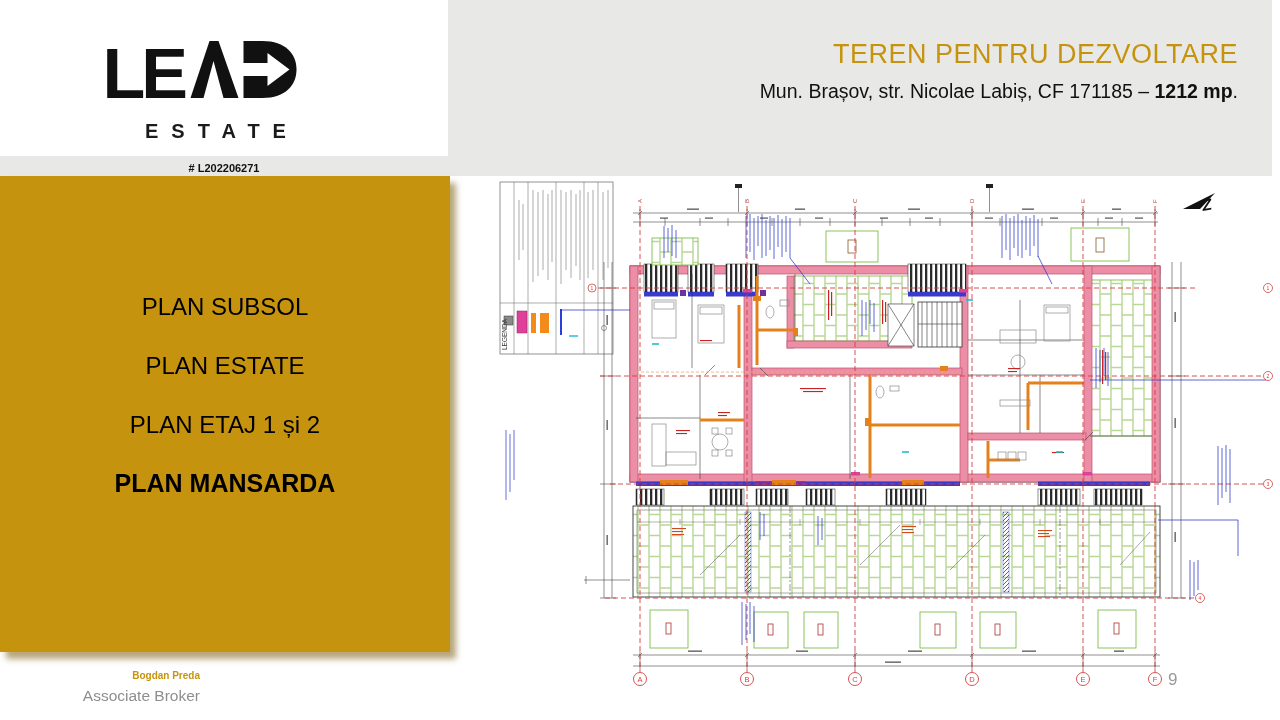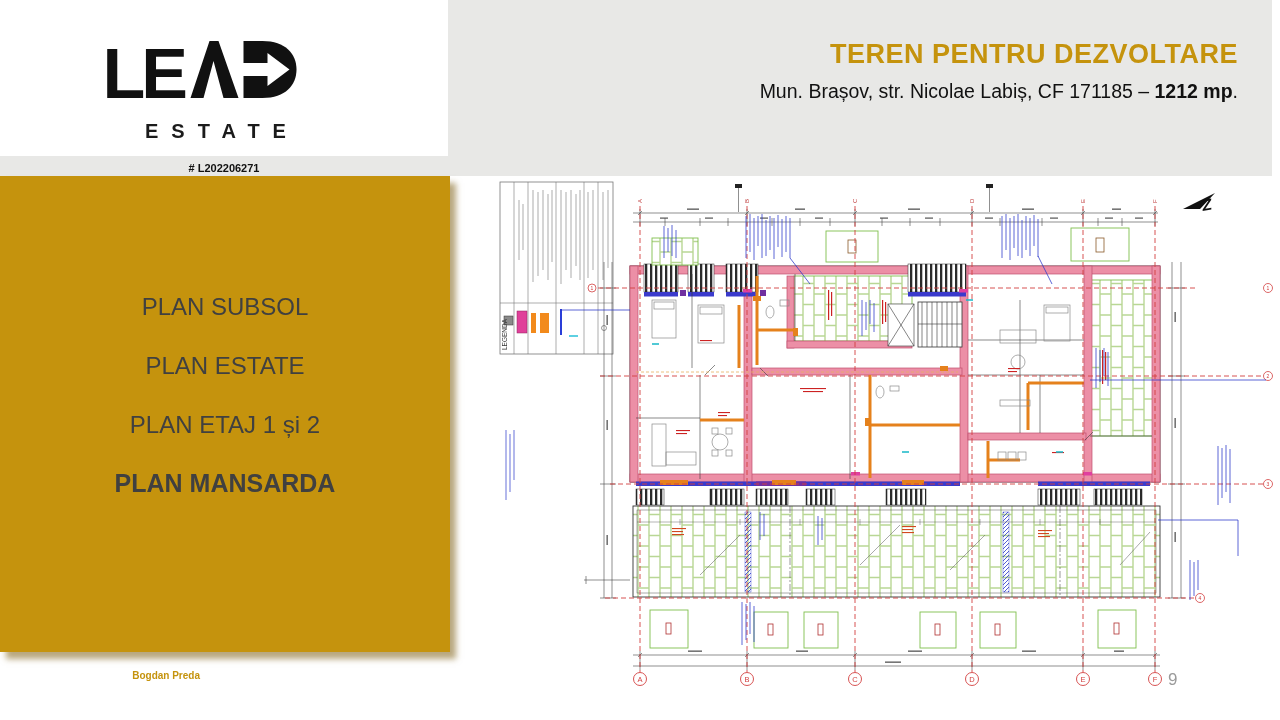--- a/index.html
+++ b/index.html
@@ -11,29 +11,29 @@
   
   .header-gray{left:448px;top:0;width:824px;height:176px;background:#E8E8E6;}
   .ref-strip{left:0;top:156px;width:448px;height:23px;background:#E8E8E6;
     display:flex;align-items:center;justify-content:center;
     font-size:11px;font-weight:bold;color:#111;}
   .logo-box{left:100px;top:37px;width:240px;height:112px;}
   .logo-sub{left:104px;top:120px;width:236px;font-size:20px;color:#1b1b1b;
     letter-spacing:13px;font-weight:bold;text-align:center;}
   .title-block{left:448px;top:0;width:824px;height:176px;box-sizing:border-box;
     padding:36px 34px 0 0;text-align:right;}
-  .title-line{font-size:27px;line-height:37px;font-weight:bold;color:#C5930D;letter-spacing:.5px;}
+  .title-line{font-size:27px;line-height:37px;font-weight:normal;color:#C5930D;letter-spacing:.5px;}
   .subtitle{font-size:19.5px;color:#111;margin-top:7px;}
   .subtitle b{font-weight:bold;margin-top:27px;}
   
   .gold-panel{left:0;top:176px;width:450px;height:476px;background:#C5930D;
     box-shadow:6px 7px 6px rgba(125,95,20,.55);
     display:flex;flex-direction:column;align-items:center;
     padding-top:118px;box-sizing:border-box;}
-  .plan-item{font-size:24px;color:#404040;margin-bottom:34px;line-height:25px;}
+  .plan-item{font-size:24px;color:#000000;margin-bottom:34px;line-height:25px;}
   .plan-item.bold{font-weight:bold;font-size:25px;}
   
   .footer{left:0;top:666px;width:660px;display:flex;}
   .footer-col1{width:200px;text-align:right;}
   .footer-col2{margin-left:22px;text-align:left;}
   .agent-name{font-size:10px;font-weight:bold;color:#C5930D;line-height:20px;}
   .agent-role{font-size:15.5px;color:#8e8e8e;line-height:20px;}
   .phone{font-size:15.5px;font-weight:bold;color:#8e8e8e;line-height:20px;}
   .emailweb{font-size:15.5px;color:#8e8e8e;line-height:20px;}
   .page-num{left:1168px;top:670px;font-size:17px;color:#9a9a9a;}
@@ -404,16 +404,17 @@
     <path d="M560 310H630"></path>
   </g>
   <g stroke="#18B8C8" stroke-width="1.4" fill="none">
     <path d="M652 344h7 M902 452h7 M966 300h7 M1056 452h7"></path>
   </g>
 </svg>
 
 <div class="abs footer">
   <div class="footer-col1">
     <div class="agent-name">Bogdan Preda</div>
+    <div class="agent-role">Associate Broker</div>
   </div>
 </div>
 
 <div class="abs page-num">9</div>
 
 </body></html>

